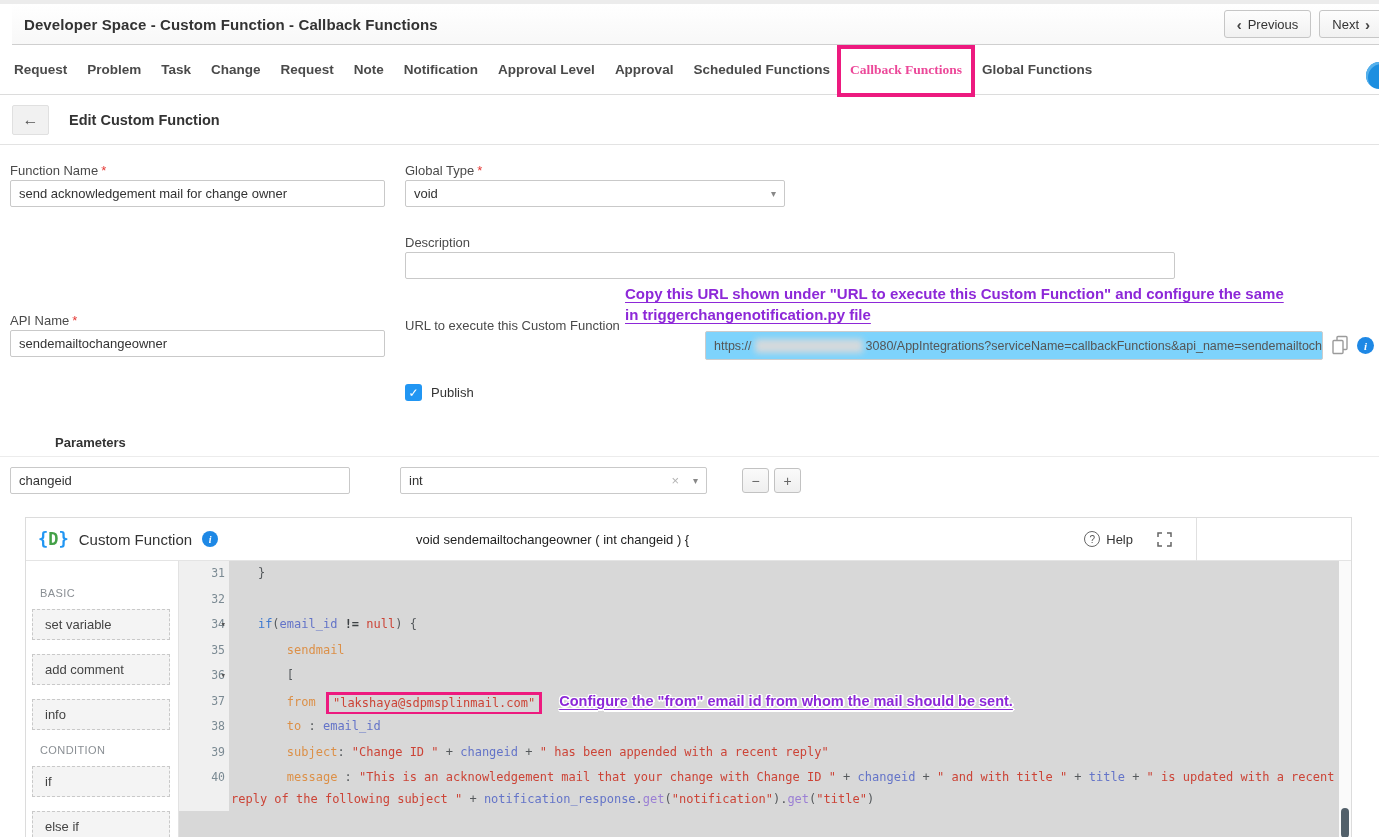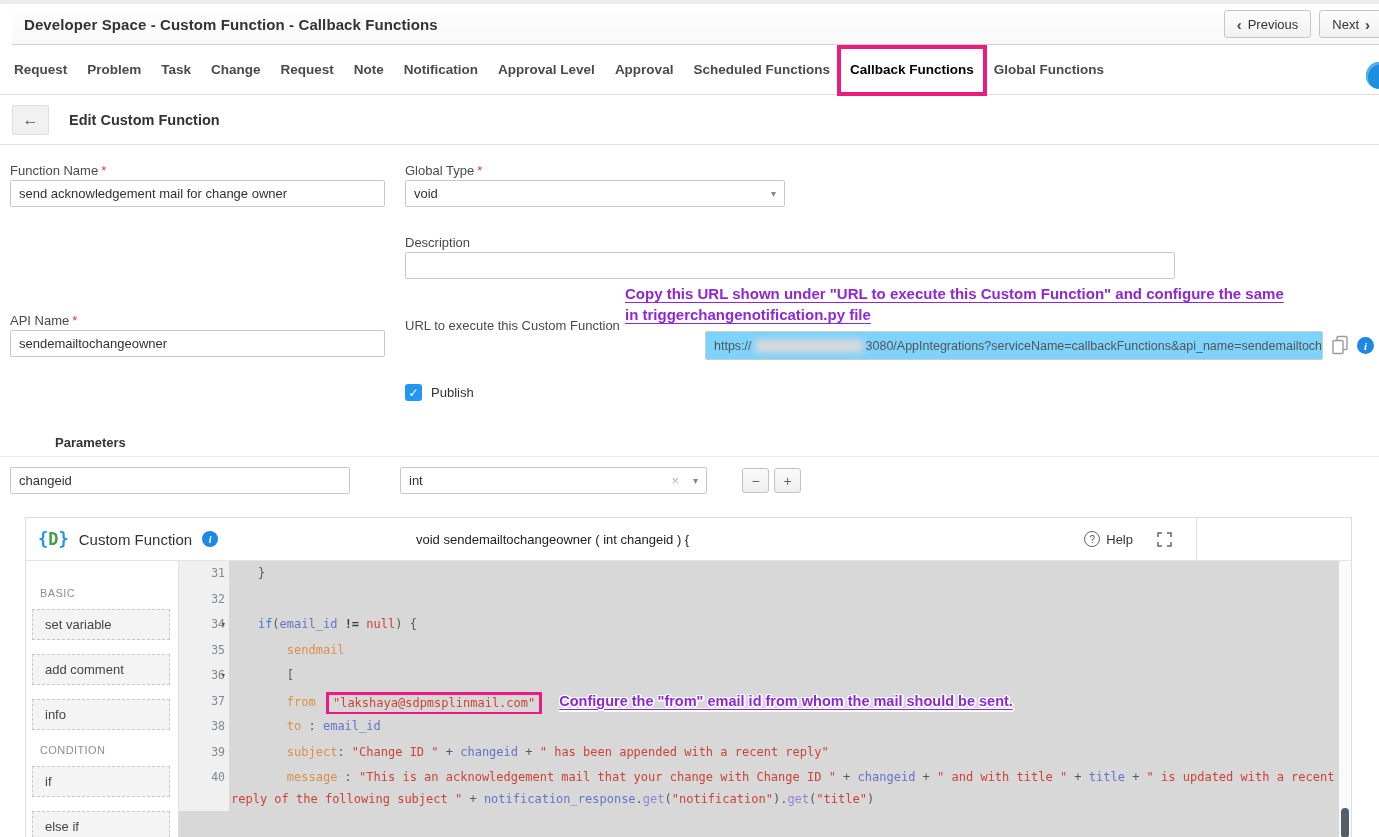--- a/index.html
+++ b/index.html
@@ -17,21 +17,21 @@
   .navbtns { margin-left:auto; display:flex; gap:8px; }
   .navbtn { display:inline-flex; align-items:center; gap:6px; height:28px; padding:0 12px;
     background:linear-gradient(#fdfdfd,#f1f1f1); border:1px solid #c6c6c6; border-radius:3px;
     font-size:13px; color:#333; font-family:inherit; cursor:pointer; }
   .chev { font-weight:bold; font-size:15px; color:#444; line-height:1; }
 
   
   .tabbar { position:absolute; left:0; top:45px; width:100%; height:50px; background:#fff;
     border-bottom:1px solid #dcdcdc; display:flex; align-items:center; gap:16px; padding:0 12px; }
   .tab { font-size:13.5px; font-weight:600; color:#4a4a4a; cursor:pointer; white-space:nowrap; position:relative; padding:4px 2px; }
-  .tab.active { color:#000000; }
+  .tab.active { color:#ec4899;font-family:Liberation Serif, serif; }
   .tab.active::before { content:''; position:absolute; left:-11px; right:-11px; top:-13px; bottom:-15px;
     border:4px solid #ed1a7f; pointer-events:none; }
   .bluedot { position:absolute; top:62px; right:-14px; width:27px; height:27px; border-radius:50%;
     background:#1d8fe0; box-shadow:inset 2px 2px 0 #56b1ec; }
 
   
   .editbar { position:absolute; left:0; top:96px; width:100%; height:49px; border-bottom:1px solid #e3e3e3;
     display:flex; align-items:center; padding:0 12px; gap:20px; }
   .backbtn { width:37px; height:30px; background:#f1f1f1; border:1px solid #e0e0e0; border-radius:2px;
     font-size:16px; color:#555; cursor:pointer; font-family:inherit; line-height:1; }

